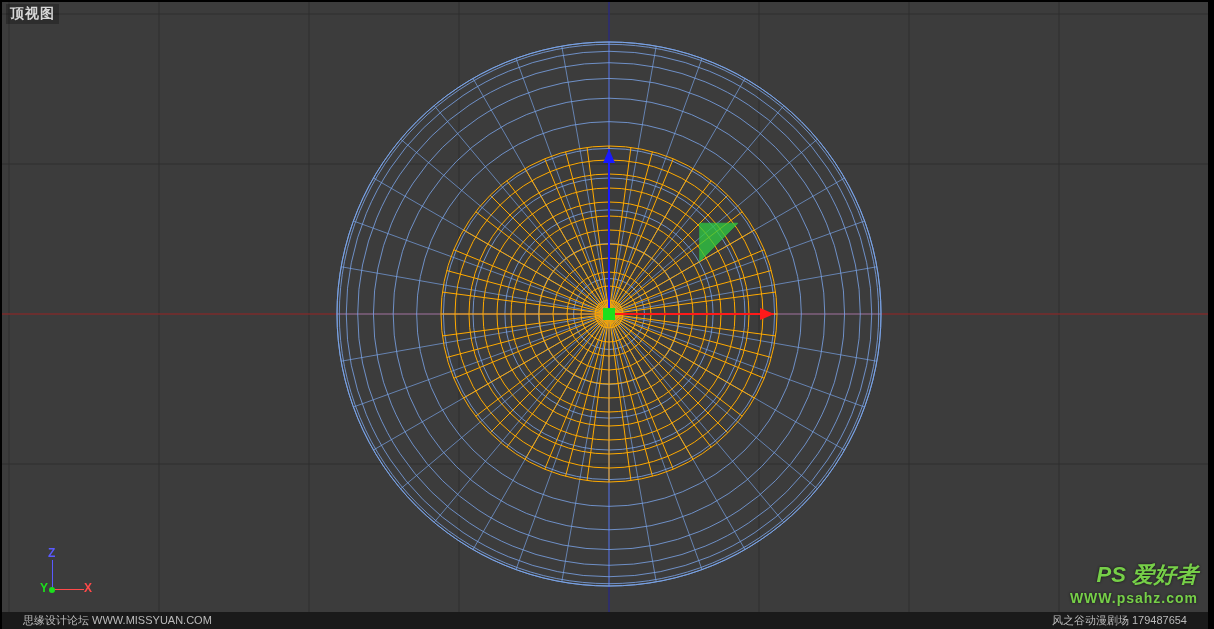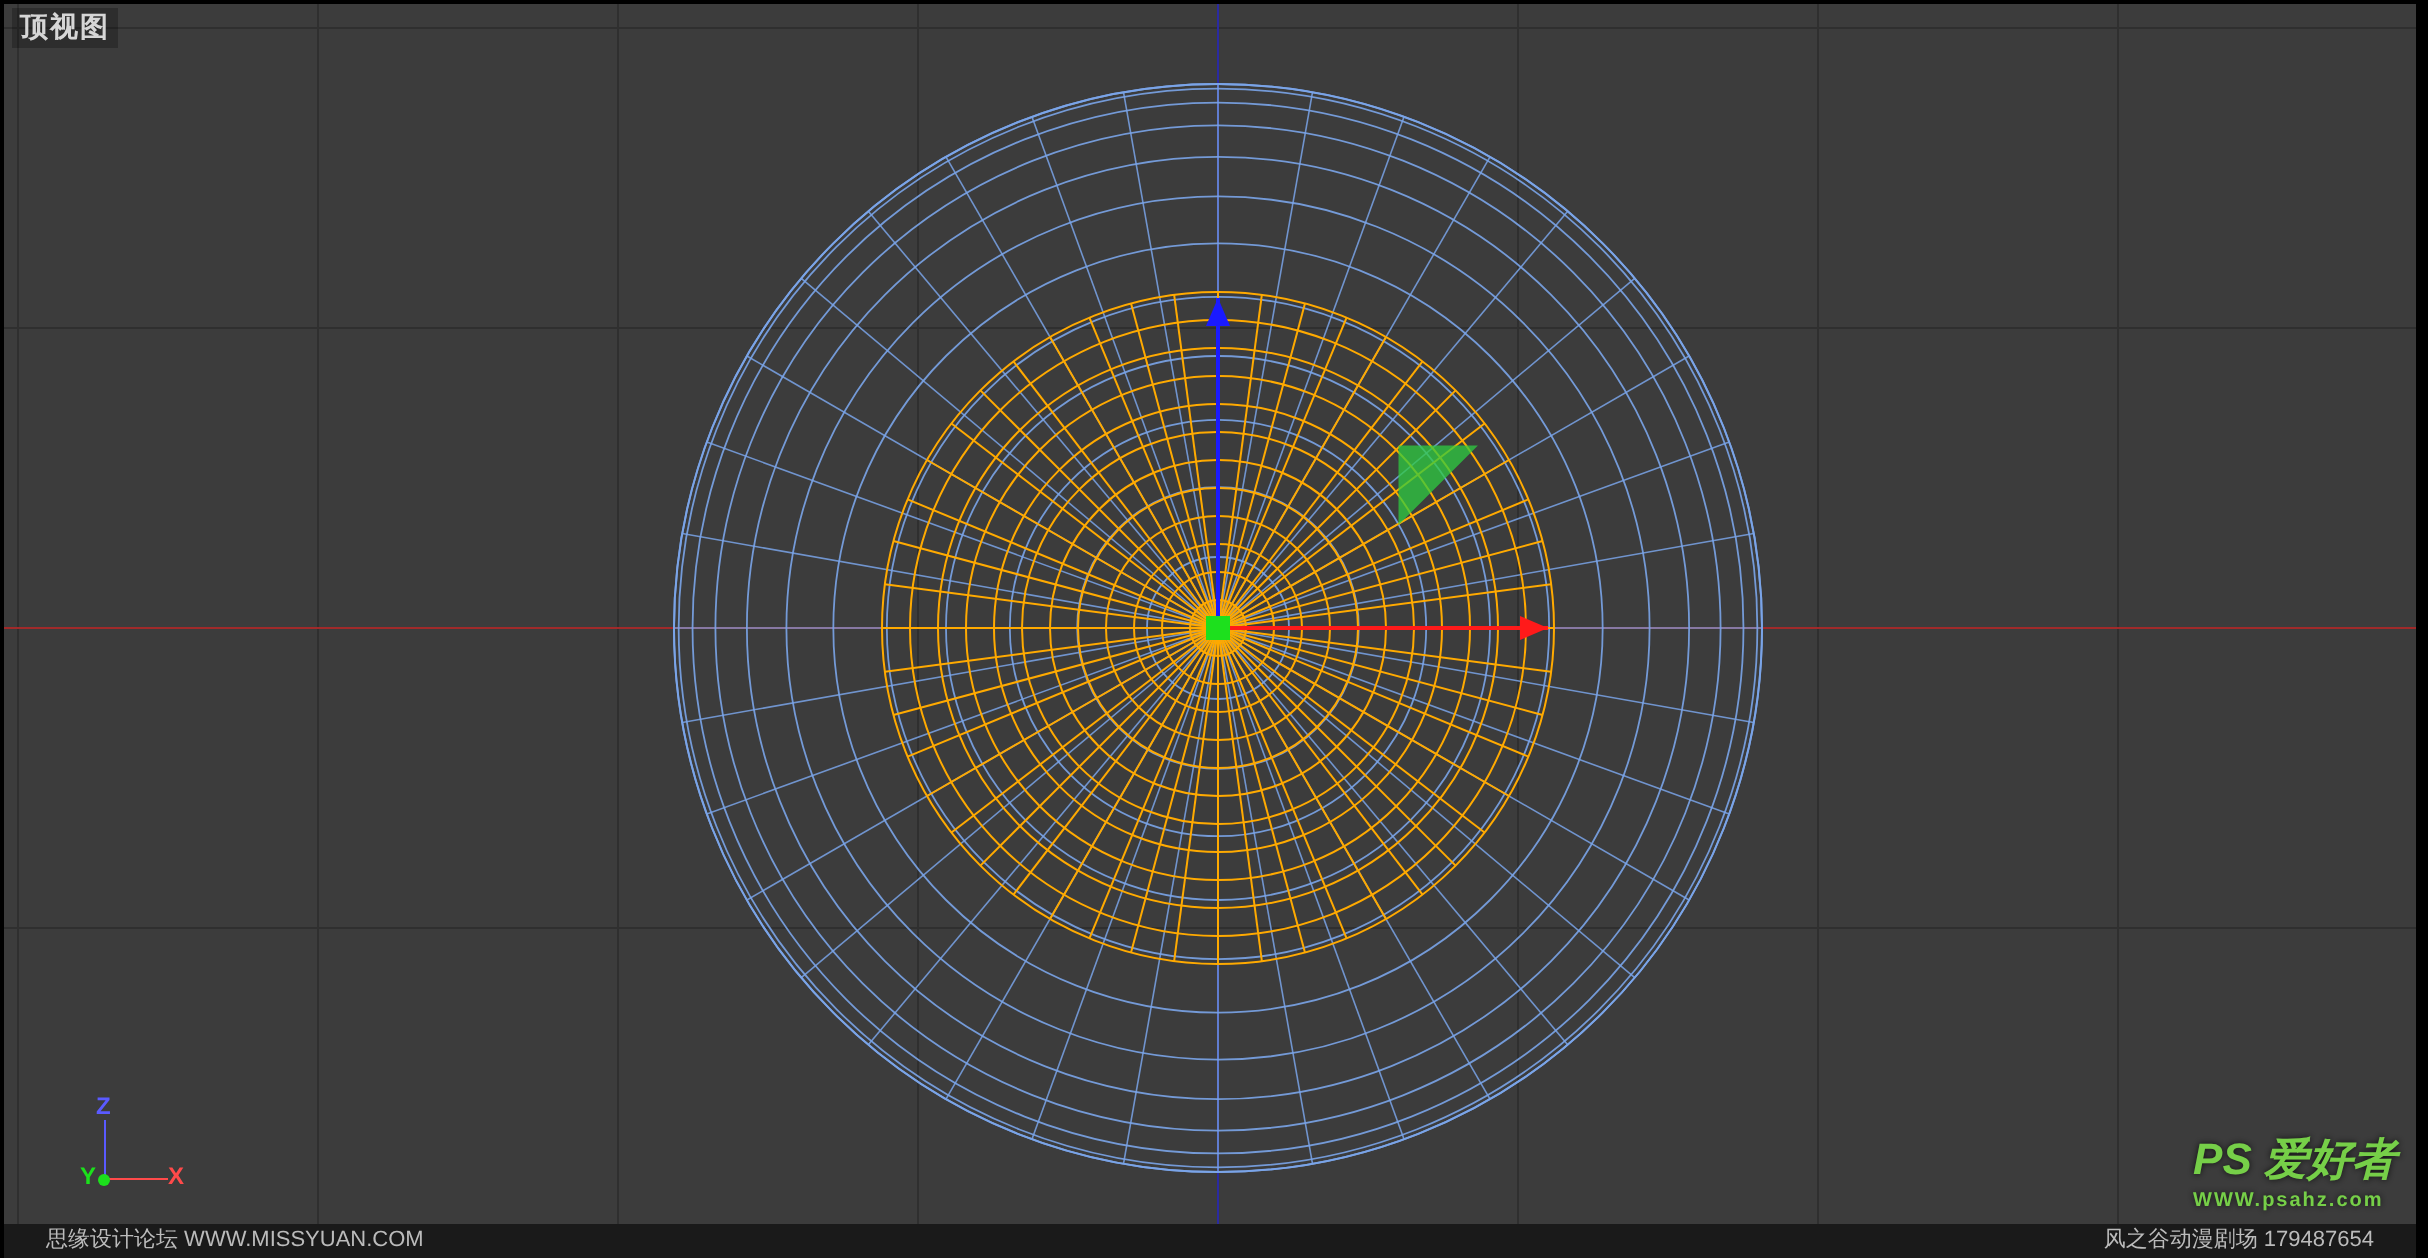--- a/index.html
+++ b/index.html
@@ -114,23 +114,24 @@
     right: 10px;
     bottom: 18px;
     z-index: 45;
     font-size: 22px;
     font-weight: bold;
     color: #7de04a;
     text-shadow: 0 0 3px rgba(0,0,0,0.8);
     font-style: italic;
     white-space: nowrap;
     opacity: 0.9;
+    text-align: right;
   }
   .watermark .small {
-    font-size: 10px;
+    font-size: 14px;
     font-style: normal;
     letter-spacing: 1px;
   }
   svg.scene {
     position: absolute;
     left: 0; top: 0;
     width: 1206px;
     height: 610px;
     z-index: 10;
   }

